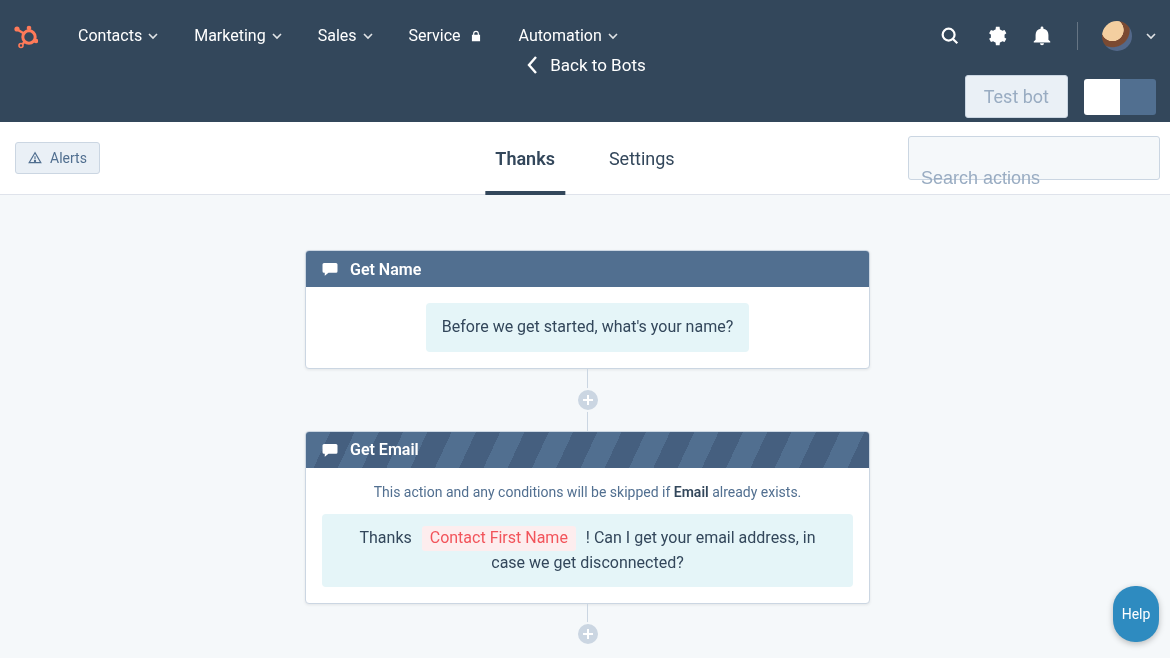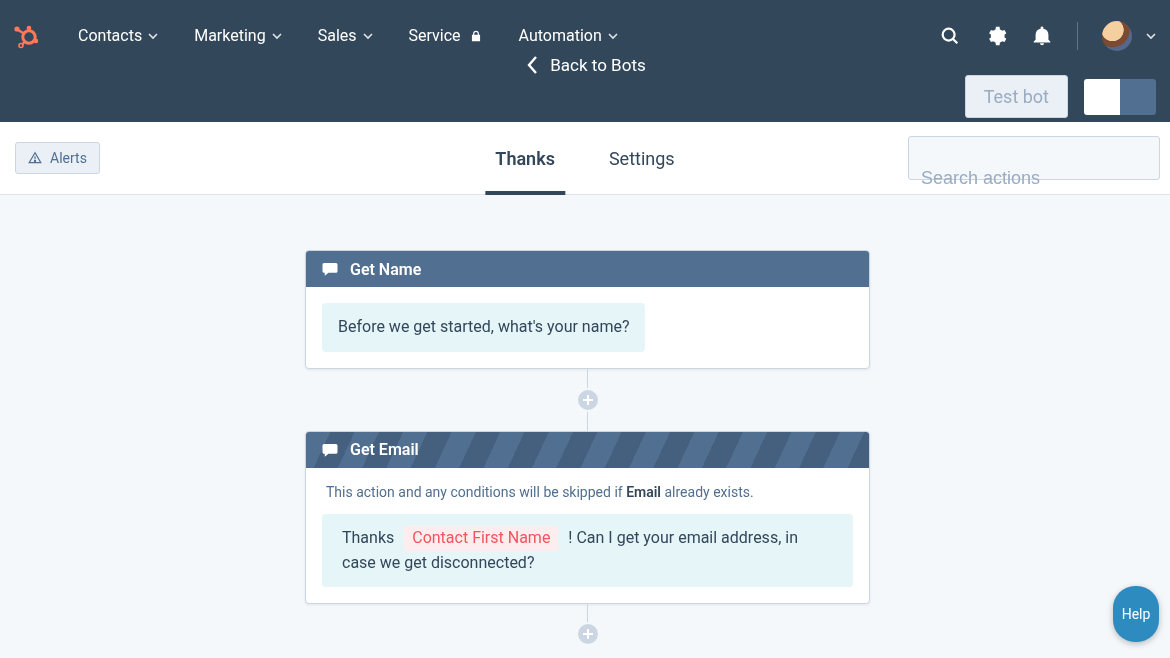--- a/index.html
+++ b/index.html
@@ -41,21 +41,21 @@
   .search-input::placeholder { color: #99acc2; }
 
   
   .canvas { position: relative; width: 100%; height: calc(658px - 55px - 67px - 73px); background: #f5f8fa; overflow: hidden; }
 
   .flow { position: absolute; left: 305px; top: 55px; width: 565px; }
 
   .card { width: 565px; background: #fff; border: 1px solid #cbd6e2; border-radius: 4px; box-shadow: 0 1px 3px rgba(0,0,0,0.08); overflow: hidden; }
   .card-head { height: 36px; background: #516f90; color: #fff; display: flex; align-items: center; gap: 10px; padding: 0 14px; font-size: 16px; font-weight: 600; }
   .card-head.striped { background: repeating-linear-gradient(115deg, #516f90 0 22px, #455f7f 22px 44px); }
-  .card-body { padding: 16px; }
+  .card-body { padding: 16px; text-align: center; }
   .bubble { display: inline-block; background: #e5f5f8; color: #33475b; border-radius: 4px; padding: 12px 16px; font-size: 16px; line-height: 1.55; max-width: 540px; }
   .note { font-size: 14px; color: #516f90; padding: 14px 4px 2px 4px; }
   .note strong { font-weight: 600; color: #33475b; }
   .token { display: inline-block; background: #fdedee; color: #f2545b; border-radius: 3px; padding: 0 8px; margin: 0 6px; font-size: 16px; }
 
   .connector { position: relative; width: 1px; height: 62px; background: #cbd6e2; margin: 0 auto; }
   .plus-node { position: absolute; left: 50%; top: 50%; transform: translate(-50%, -50%); width: 24px; height: 24px; border-radius: 50%; background: #cbd6e2; color: #fff; display: flex; align-items: center; justify-content: center; border: 2px solid #f5f8fa; cursor: pointer; }
   .connector.bottom .plus-node { top: 100%; }
 
   

